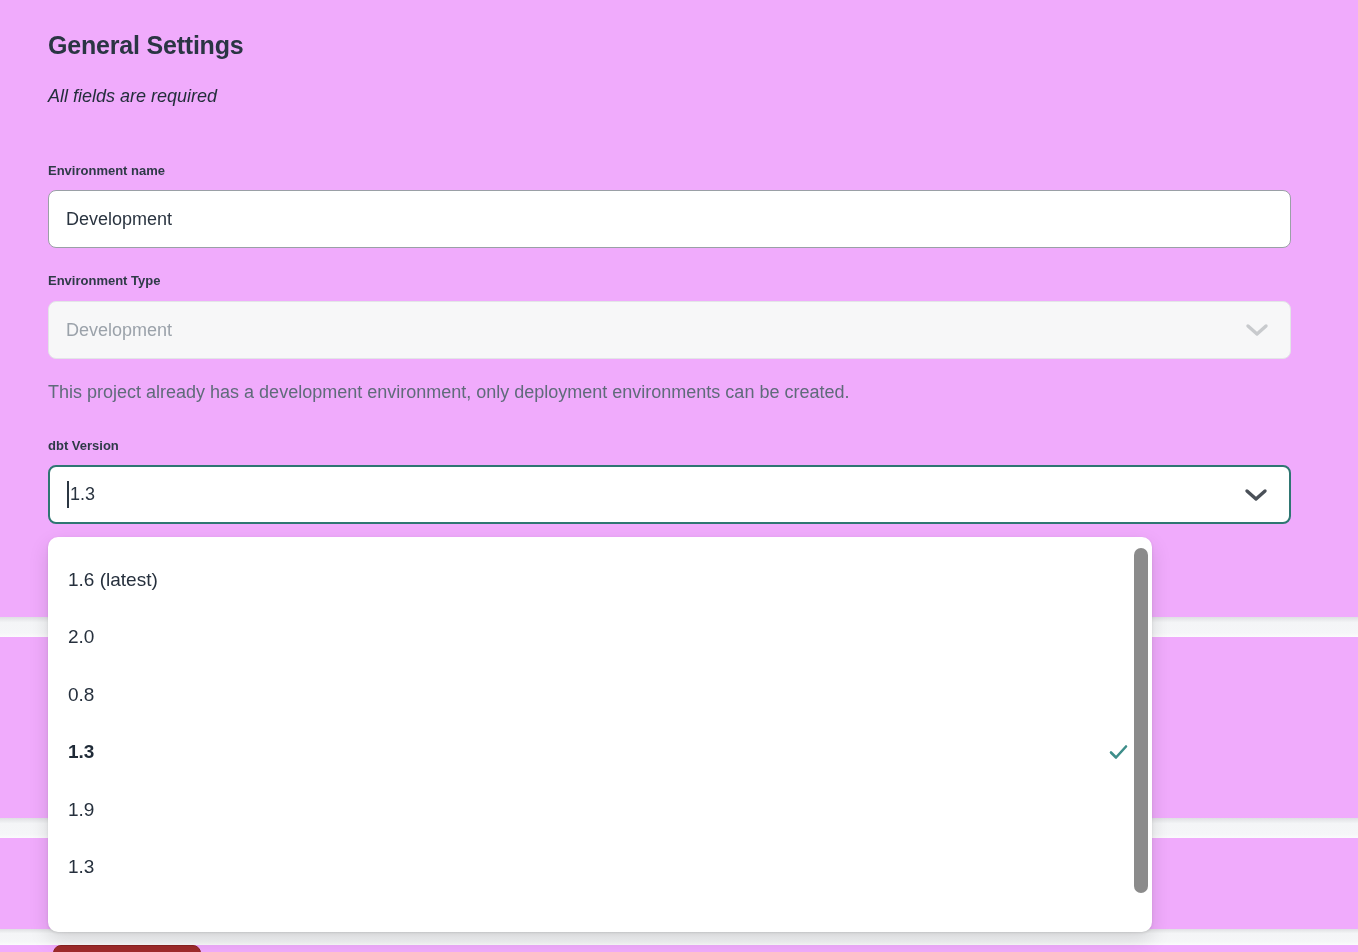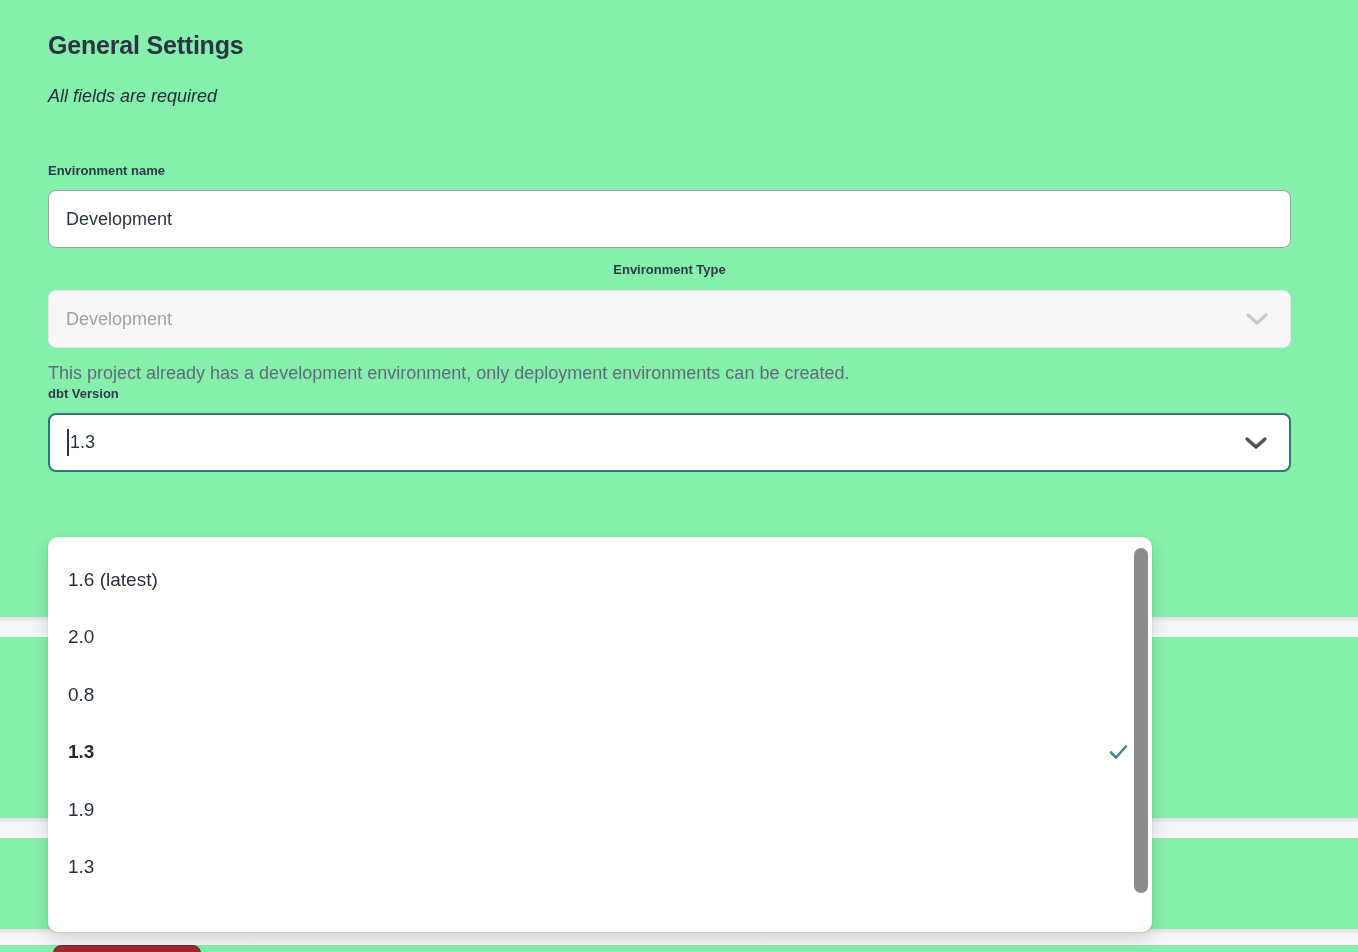--- a/index.html
+++ b/index.html
@@ -3,21 +3,21 @@
 <meta charset="utf-8">
 <style>
   * { box-sizing: border-box; margin: 0; padding: 0; }
   html, body { width: 1358px; height: 952px; overflow: hidden; }
   body {
     font-family: "Liberation Sans", "DejaVu Sans", sans-serif;
     background: #ffffff;
     color: #2a3440;
     position: relative;
   }
-  .page { position: relative; width: 1358px; height: 952px; overflow: hidden; background: #86efac; }
+  .page { position: relative; width: 1358px; height: 952px; overflow: hidden; background: #f0abfc; }
   .content { position: absolute; left: 48px; top: 0; width: 1243px; }
 
   .page-title {
     margin-top: 30px;
     font-size: 25px;
     font-weight: 700;
     color: #2a3543;
     line-height: 30px;
     letter-spacing: -0.2px;
   }
@@ -29,22 +29,22 @@
     font-style: italic;
   }
   .field-label {
     display: block;
     font-size: 13px;
     font-weight: 700;
     color: #2e3a47;
     line-height: 18px;
   }
   .lbl-env-name { margin-top: 54px; }
-  .lbl-env-type { margin-top: 13px; text-align: center; }
-  .lbl-dbt-version { }
+  .lbl-env-type { margin-top: 24px; }
+  .lbl-dbt-version { margin-top: 33px; }
 
   .text-input {
     margin-top: 10px;
     width: 100%;
     height: 58px;
     border: 1px solid #9aa0a6;
     border-radius: 8px;
     background: #fff;
     font-family: inherit;
     font-size: 18px;
@@ -81,21 +81,21 @@
   }
   .caret {
     display: inline-block;
     width: 2px;
     height: 27px;
     background: #2b3642;
     margin-right: 1px;
   }
 
   .helper-text {
-    margin-top: 13px;
+    margin-top: 21px;
     font-size: 18px;
     line-height: 24px;
     color: #5f6b7a;
   }
 
   .divider-band {
     position: absolute;
     left: 0;
     width: 1358px;
     height: 20px;

